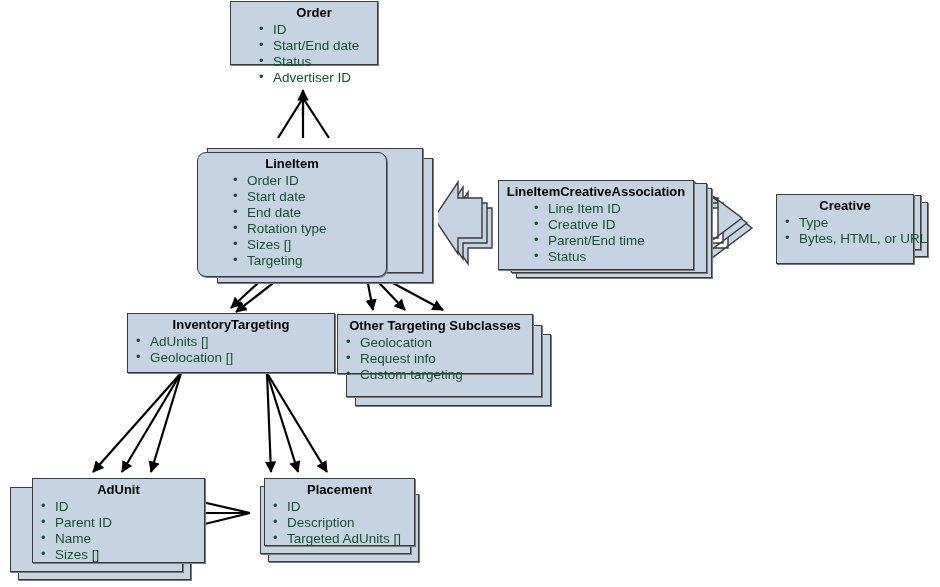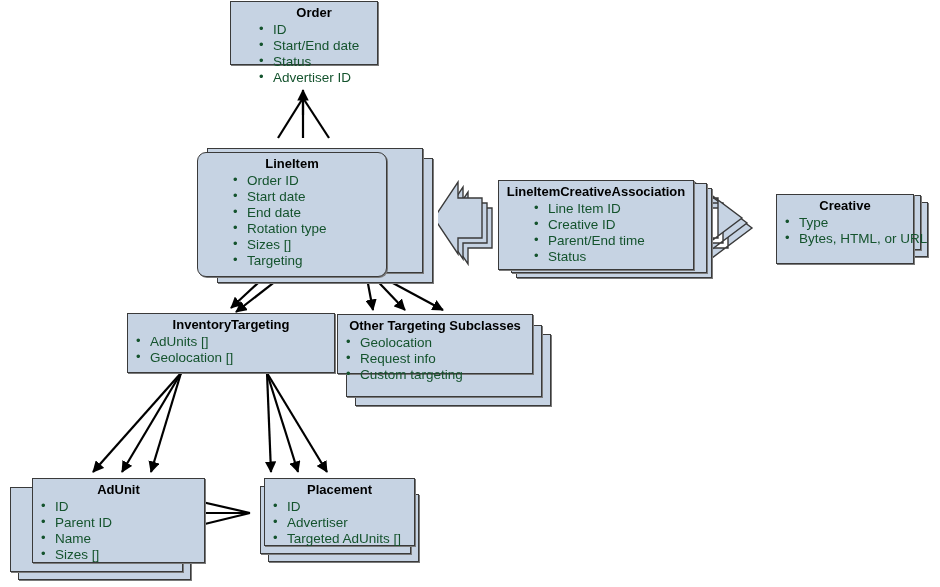--- a/index.html
+++ b/index.html
@@ -222,18 +222,18 @@
       <li>Sizes []</li>
     </ul>
   </div>
 
   <div class="stack-copy" style="left:268px; top:494px; width:151px; height:68px;"></div>
   <div class="stack-copy" style="left:260px; top:486px; width:151px; height:68px;"></div>
   <div class="entity" style="left:251px; top:478px; width:151px; height:68px;margin-left:13px;">
     <div class="entity-title">Placement</div>
     <ul class="entity-fields">
       <li>ID</li>
-      <li>Advertiser</li>
+      <li>Description</li>
       <li>Targeted AdUnits []</li>
     </ul>
   </div>
 
 </div>
 
 </body></html>

